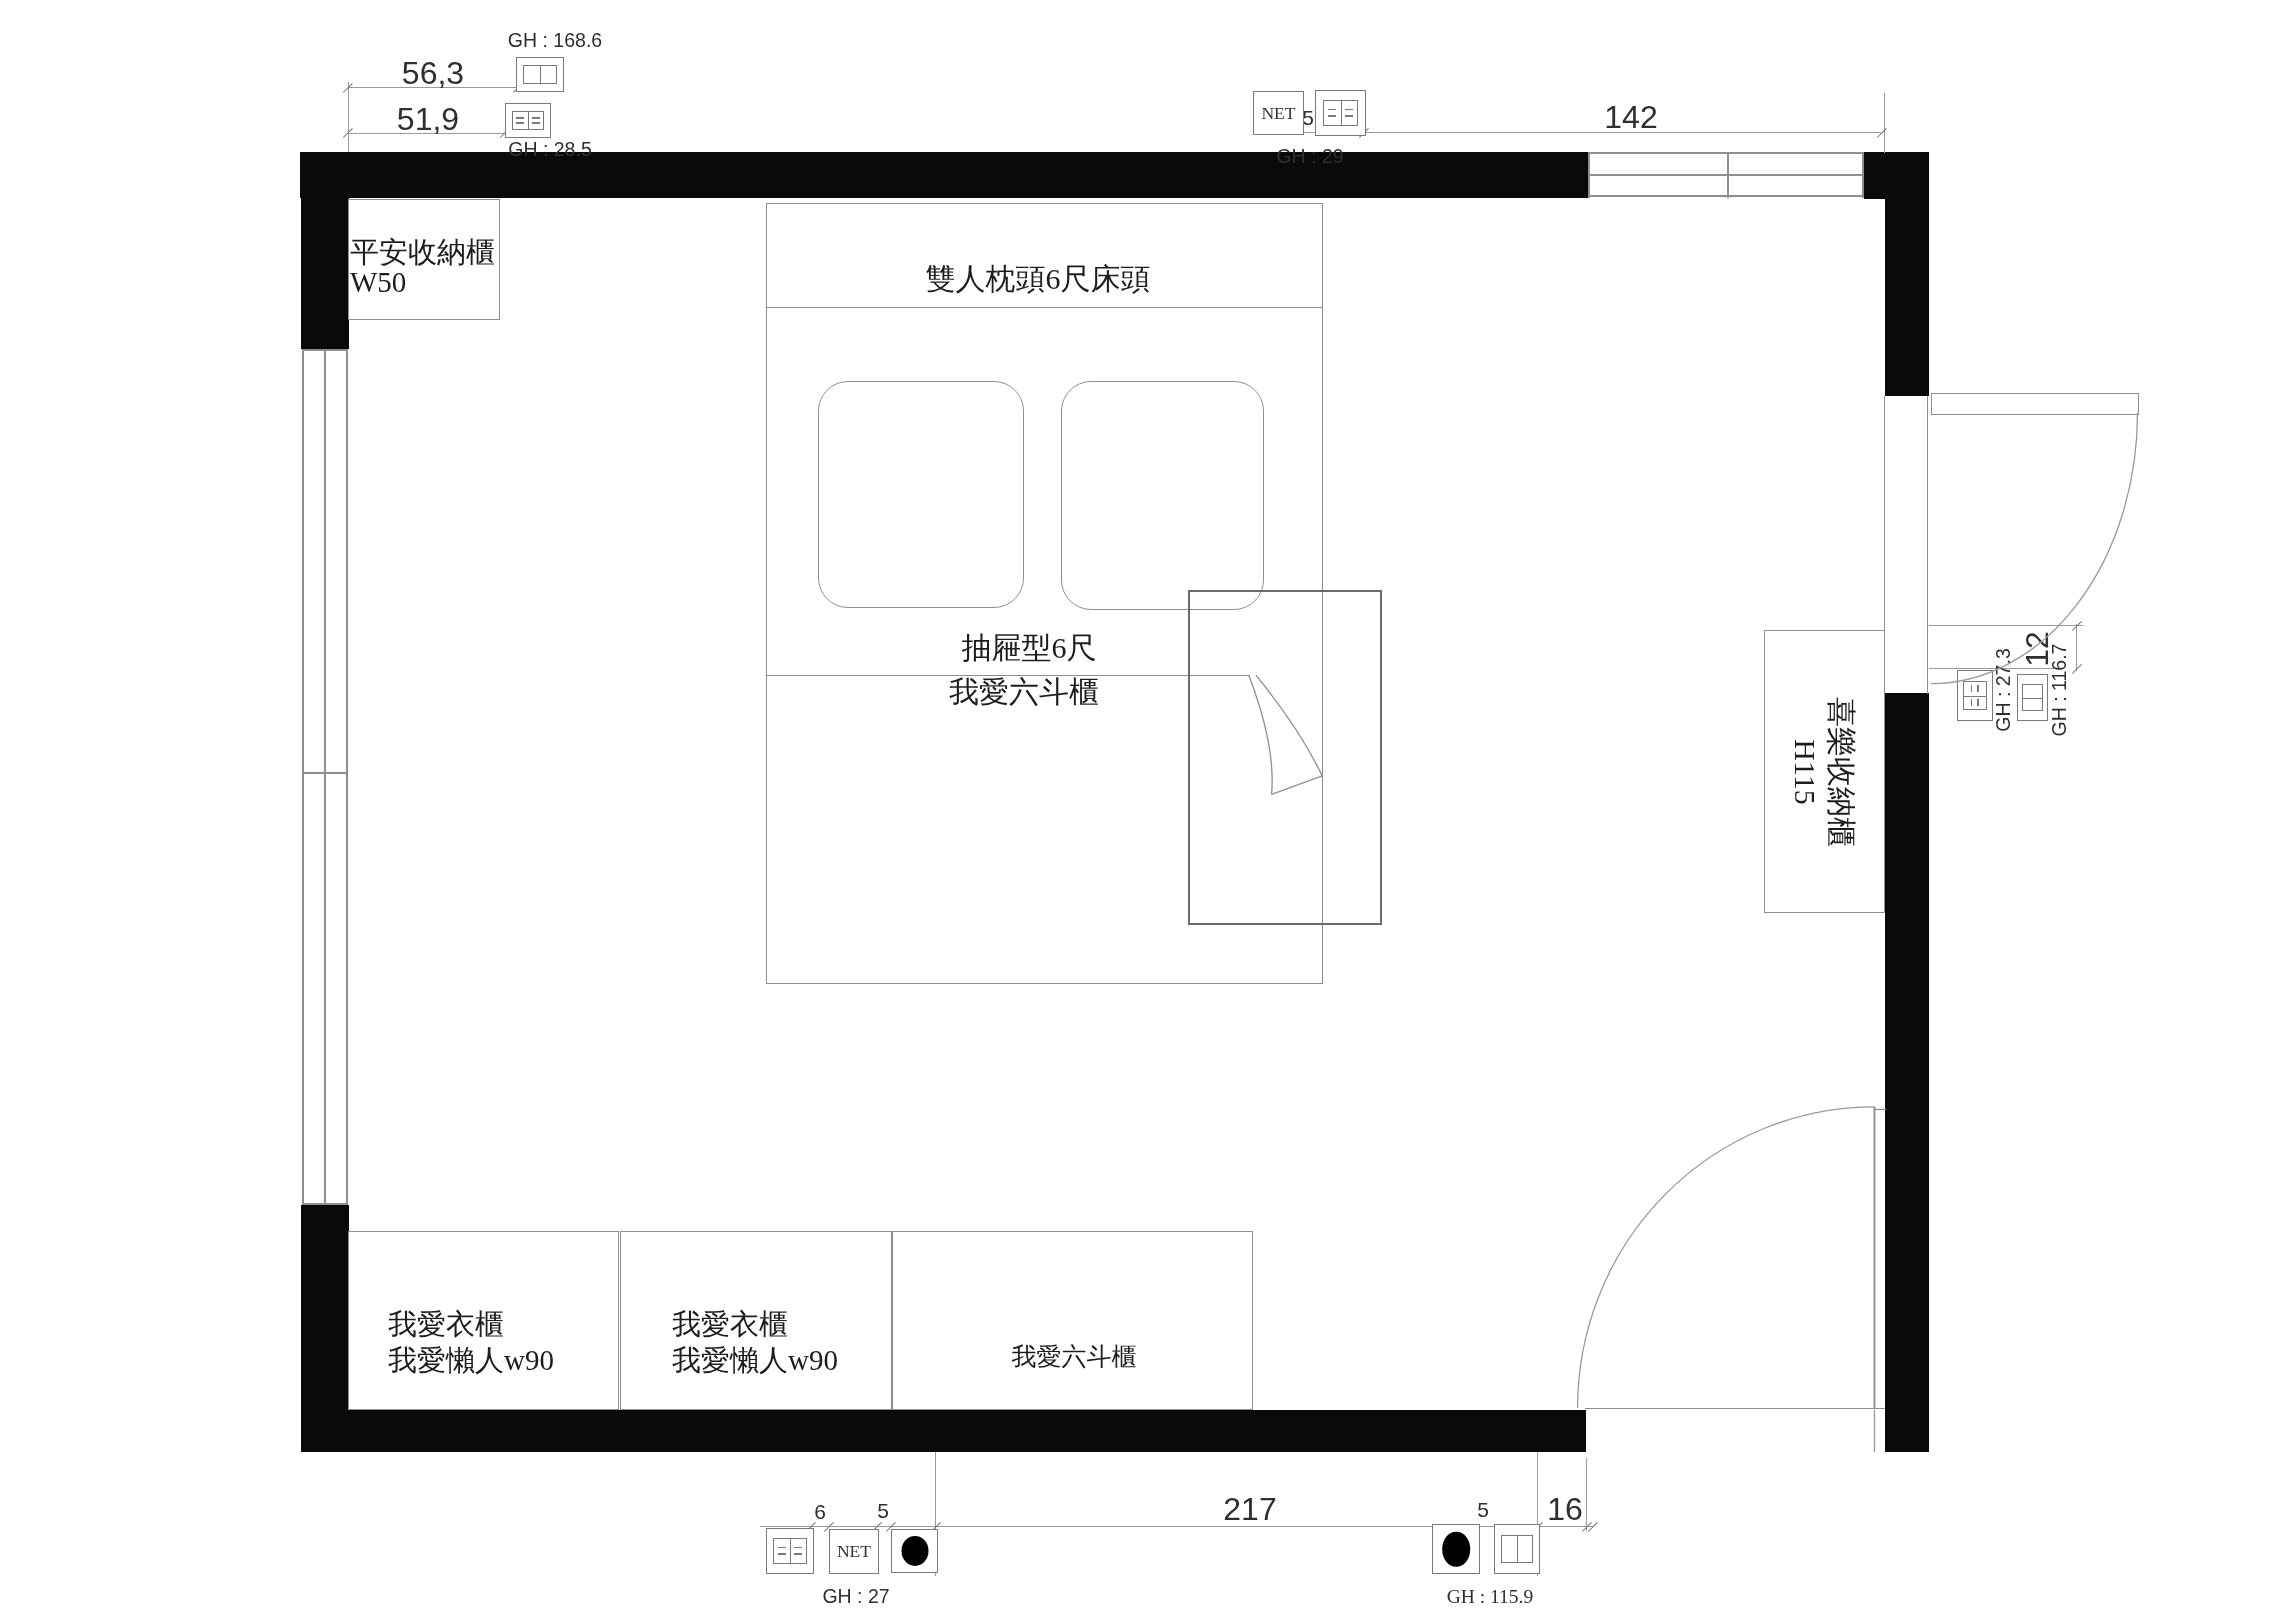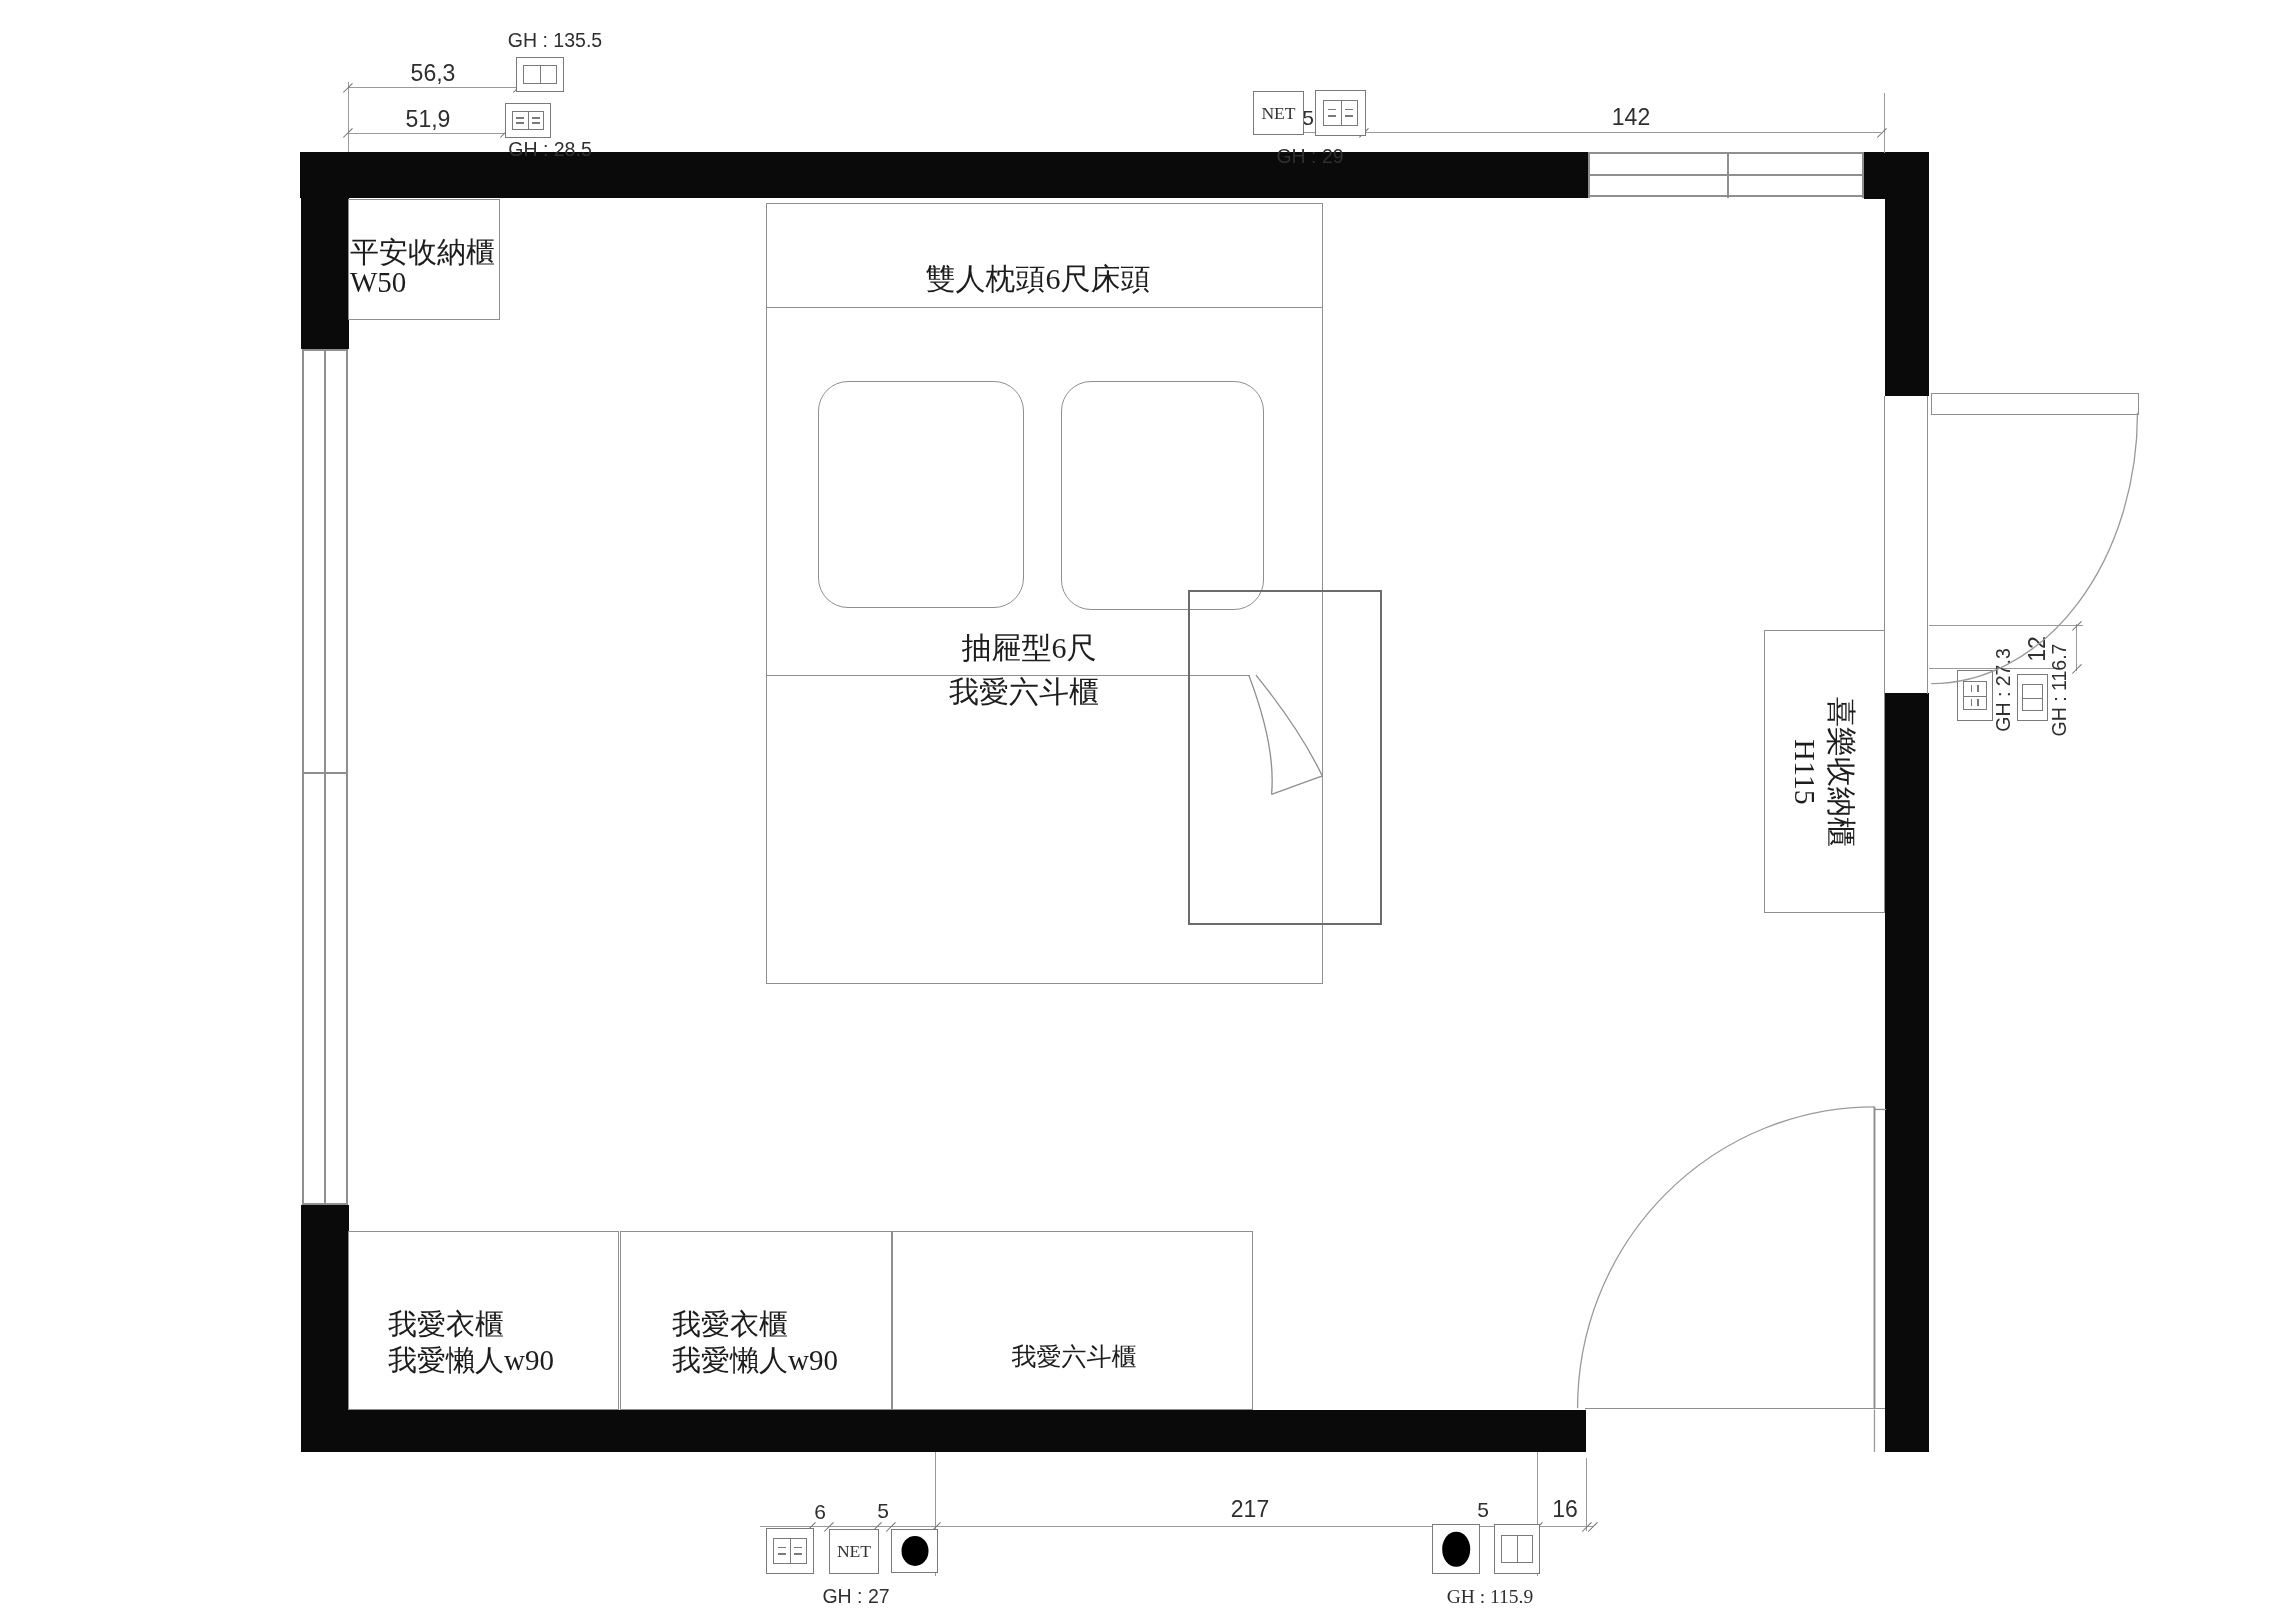--- a/index.html
+++ b/index.html
@@ -5,21 +5,21 @@
   html,body{margin:0;padding:0;background:#fff;}
   .canvas{position:relative;width:2284px;height:1616px;background:#ffffff;overflow:hidden;
           font-family:"Liberation Sans","DejaVu Sans",sans-serif;}
   .wall{position:absolute;background:#0a0a0a;}
   .ln{position:absolute;background:#8f8f8f;}
   .dln{position:absolute;background:#9a9a9a;}
   .frect{position:absolute;border:1.3px solid #8f8f8f;background:transparent;}
   .bold-rect{position:absolute;border:2px solid #6b6b6b;background:transparent;}
   .tick{position:absolute;width:13px;height:1.3px;background:#6f6f6f;transform:translate(-50%,-50%) rotate(-45deg);}
   .txt{position:absolute;white-space:nowrap;}
-  .dim{font-size:23px;color:#2f2f2f;}
+  .dim{font-size:32px;color:#2f2f2f;}
   .dim-s{font-size:21px;}
   .gh{font-size:19.5px;color:#2f2f2f;}
   .cjk{font-family:"Liberation Serif","DejaVu Serif",serif;color:#1d1d1d;}
   .center{transform:translate(-50%,-50%);}
   .rotccw{transform:translate(-50%,-50%) rotate(-90deg);}
   .rotcw{transform:translate(-50%,-50%) rotate(90deg);}
   .outlet{position:absolute;border:1.3px solid #7a7a7a;background:#fff;}
   .sock{position:absolute;left:14%;right:14%;top:20%;bottom:20%;border:1.3px solid #7a7a7a;}
   .dv{position:absolute;left:50%;top:-0.7px;bottom:-0.7px;width:1.3px;background:#7a7a7a;}
   .dh{position:absolute;top:50%;left:-0.7px;right:-0.7px;height:1.3px;background:#7a7a7a;}
@@ -92,21 +92,21 @@
   <div class="tick" style="left:891px;top:1527px;"></div>
   <div class="tick" style="left:936px;top:1527px;"></div>
   <div class="tick" style="left:1538px;top:1527px;"></div>
   <div class="tick" style="left:1587px;top:1527px;"></div>
   <div class="tick" style="left:1593px;top:1527px;"></div>
   <div class="tick" style="left:2077px;top:626px;"></div>
   <div class="tick" style="left:2077px;top:669px;"></div>
 
   <div class="txt dim center" style="left:433px;top:73px;">56,3</div>
   <div class="txt dim center" style="left:428px;top:119px;">51,9</div>
-  <div class="txt gh center" style="left:555px;top:40px;">GH : 135.5</div>
+  <div class="txt gh center" style="left:555px;top:40px;">GH : 168.6</div>
   <div class="txt gh center" style="left:550px;top:149px;">GH : 28.5</div>
   <div class="txt dim dim-s center" style="left:1308px;top:118px;">5</div>
   <div class="txt dim center" style="left:1631px;top:117px;">142</div>
   <div class="txt gh center" style="left:1310px;top:156px;">GH : 29</div>
   <div class="txt dim center" style="left:1250px;top:1509px;">217</div>
   <div class="txt dim dim-s center" style="left:820px;top:1512px;">6</div>
   <div class="txt dim dim-s center" style="left:883px;top:1511px;">5</div>
   <div class="txt dim dim-s center" style="left:1483px;top:1510px;">5</div>
   <div class="txt dim center" style="left:1565px;top:1509px;">16</div>
   <div class="txt gh center" style="left:856px;top:1596px;">GH : 27</div>

